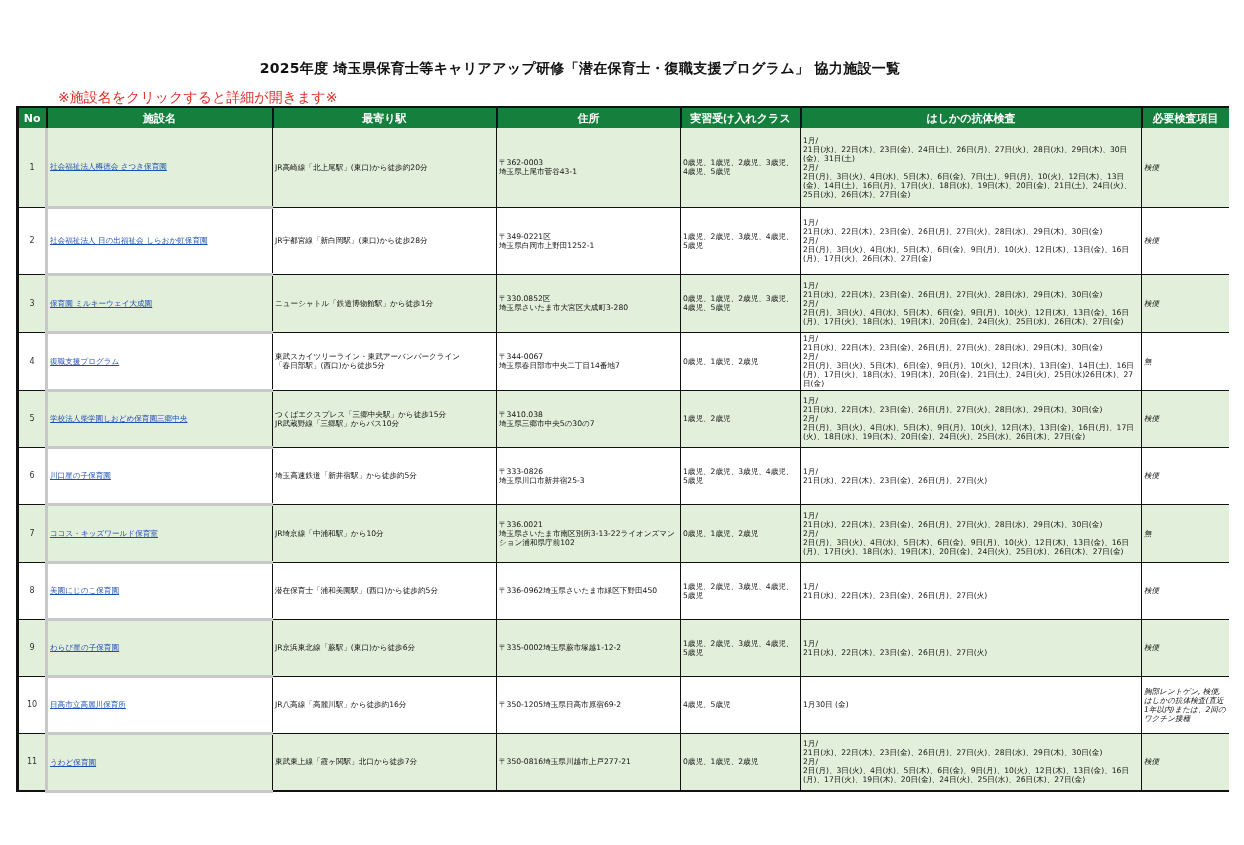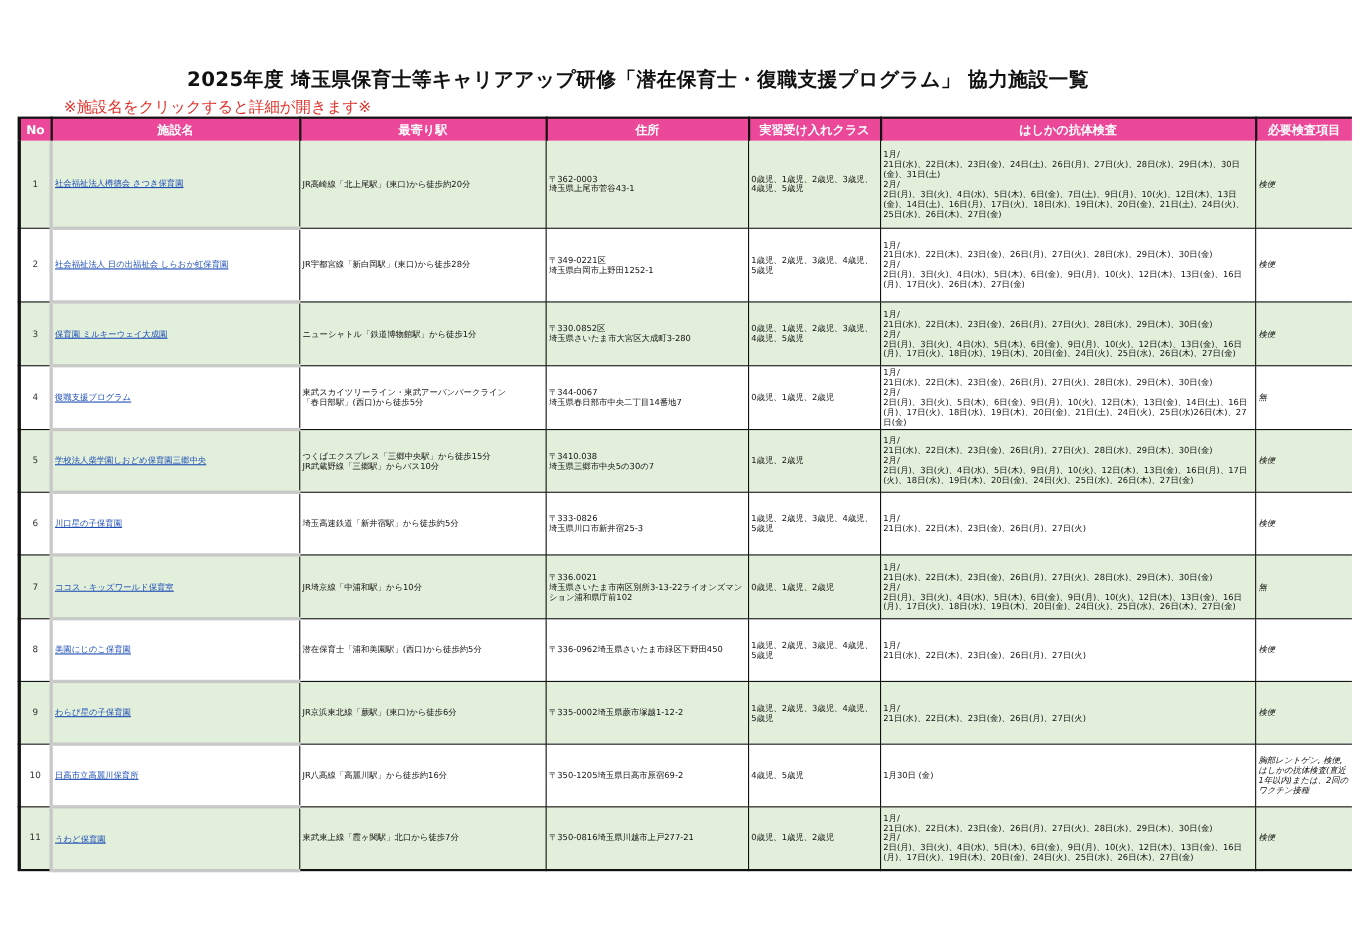--- a/index.html
+++ b/index.html
@@ -1,23 +1,23 @@
 <!DOCTYPE html>
 <html><head>
 <meta charset="utf-8">
 <style>
   html, body { margin: 0; padding: 0; background: #ffffff; }
   body { width: 1244px; height: 845px; position: relative; overflow: hidden;
          font-family: "DejaVu Sans", "Liberation Sans", sans-serif; color: #111; }
   .title { position: absolute; left: 0; top: 60px; width: 1160px; text-align: center;
-           font-size: 18px; font-weight: bold; letter-spacing: 0.3px; color: #111; }
+           font-size: 14px; font-weight: bold; letter-spacing: 0.3px; color: #111; }
   .note { position: absolute; left: 58px; top: 89px; font-size: 14px; color: #e0302a; }
   table.grid { position: absolute; left: 16px; top: 106px; border-collapse: collapse;
                table-layout: fixed; width: 1211px; border-left: 3px solid #111; border-bottom: 2px solid #111; }
-  table.grid th { background: #ec4899; color: #fff; font-size: 11px; font-weight: bold;
+  table.grid th { background: #15803d; color: #fff; font-size: 11px; font-weight: bold;
                   height: 20px; padding: 0; border-right: 2px solid #111; border-top: 2px solid #111; }
   table.grid td { font-size: 7.6px; line-height: 9px; padding: 0 2px; vertical-align: middle;
                   border-right: 1px solid #111; border-bottom: 1px solid #111; }
   table.grid tr.alt td { background: #e2efda; }
   table.grid tr.plain td { background: #ffffff; }
   td.no { text-align: center; font-size: 8px !important; color: #333; border-right: 3px solid #c8c8c8 !important; }
   td.name { border-right: 1px solid #111; border-bottom: 3px solid #c8c8c8 !important; }
   td.name a { color: #1f4fb5; text-decoration: underline; cursor: pointer; }
   td.dates { line-height: 8.6px; }
   td.check { border-right: none !important; font-style: italic; }

